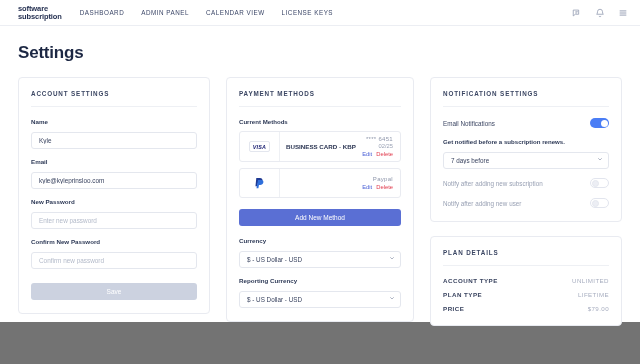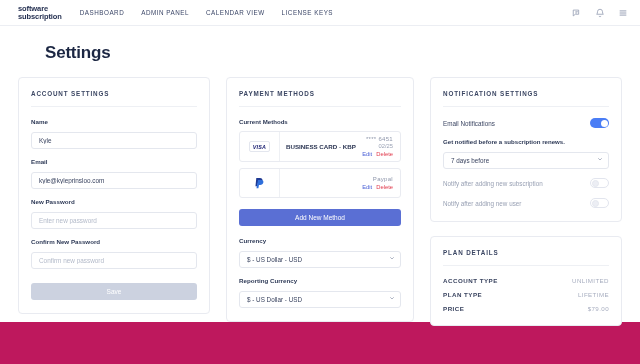--- a/index.html
+++ b/index.html
@@ -2,21 +2,21 @@
 <html><head>
 <meta charset="utf-8">
 <style>
   * { box-sizing: border-box; margin: 0; padding: 0; }
   html, body {
     width: 640px; height: 364px;
     font-family: "Liberation Sans", sans-serif;
     background: #f1f3f7;
     overflow: hidden;
   }
-  .page { width: 640px; height: 364px; position: relative; background: #be185d; }
+  .page { width: 640px; height: 364px; position: relative; background: #737373; }
   .content-sheet { background: #ffffff; height: 322px; width: 640px; }
 
   
   .navbar {
     height: 26px; background: #ffffff;
     display: flex; align-items: center;
     padding: 0 12px 0 18px;
     border-bottom: 1px solid #eceef3;
   }
   .logo {
@@ -29,21 +29,21 @@
     font-size: 6.3px; letter-spacing: 0.5px; color: #3c4768;
     text-decoration: none; font-weight: 500; cursor: pointer;
   }
   .nav-right { margin-left: auto; display: flex; align-items: center; gap: 13px; }
   .nav-icon { width: 10px; height: 10px; color: #98a0b5; display: block; cursor: pointer; }
   .nav-icon svg { display: block; width: 100%; height: 100%; }
 
   
   .page-title {
     font-size: 17px; font-weight: bold; color: #1c2743;
-    padding: 17px 0 0 18px; letter-spacing: -0.2px; margin-left: 27px;
+    padding: 17px 0 0 18px; letter-spacing: -0.2px;
   }
 
   
   .cards {
     display: flex; gap: 16px;
     padding: 14px 16px 0 18px; align-items: flex-start;
   }
   .col { display: flex; flex-direction: column; gap: 14px; }
   .col-1 { width: 192px; }
   .col-2 { width: 188px; }

